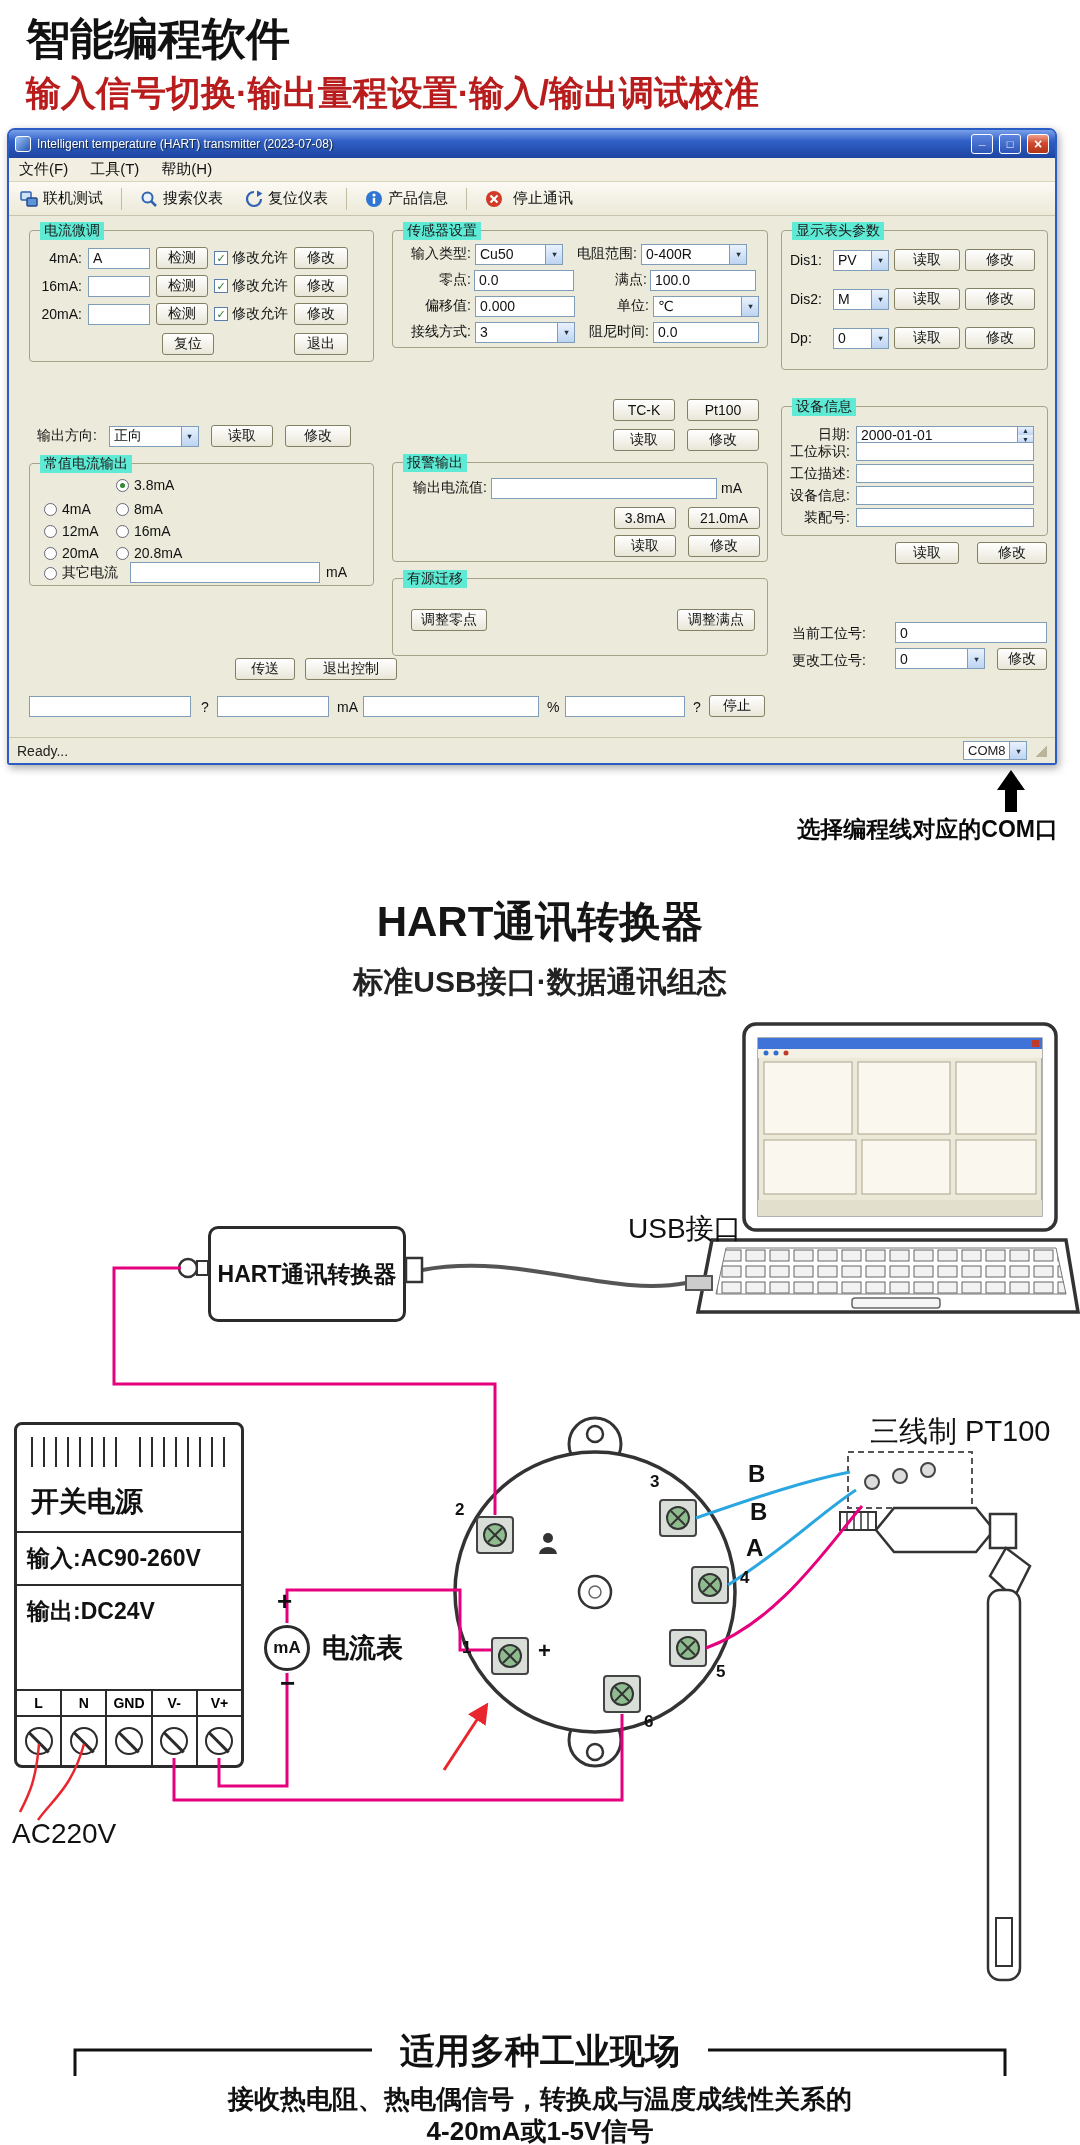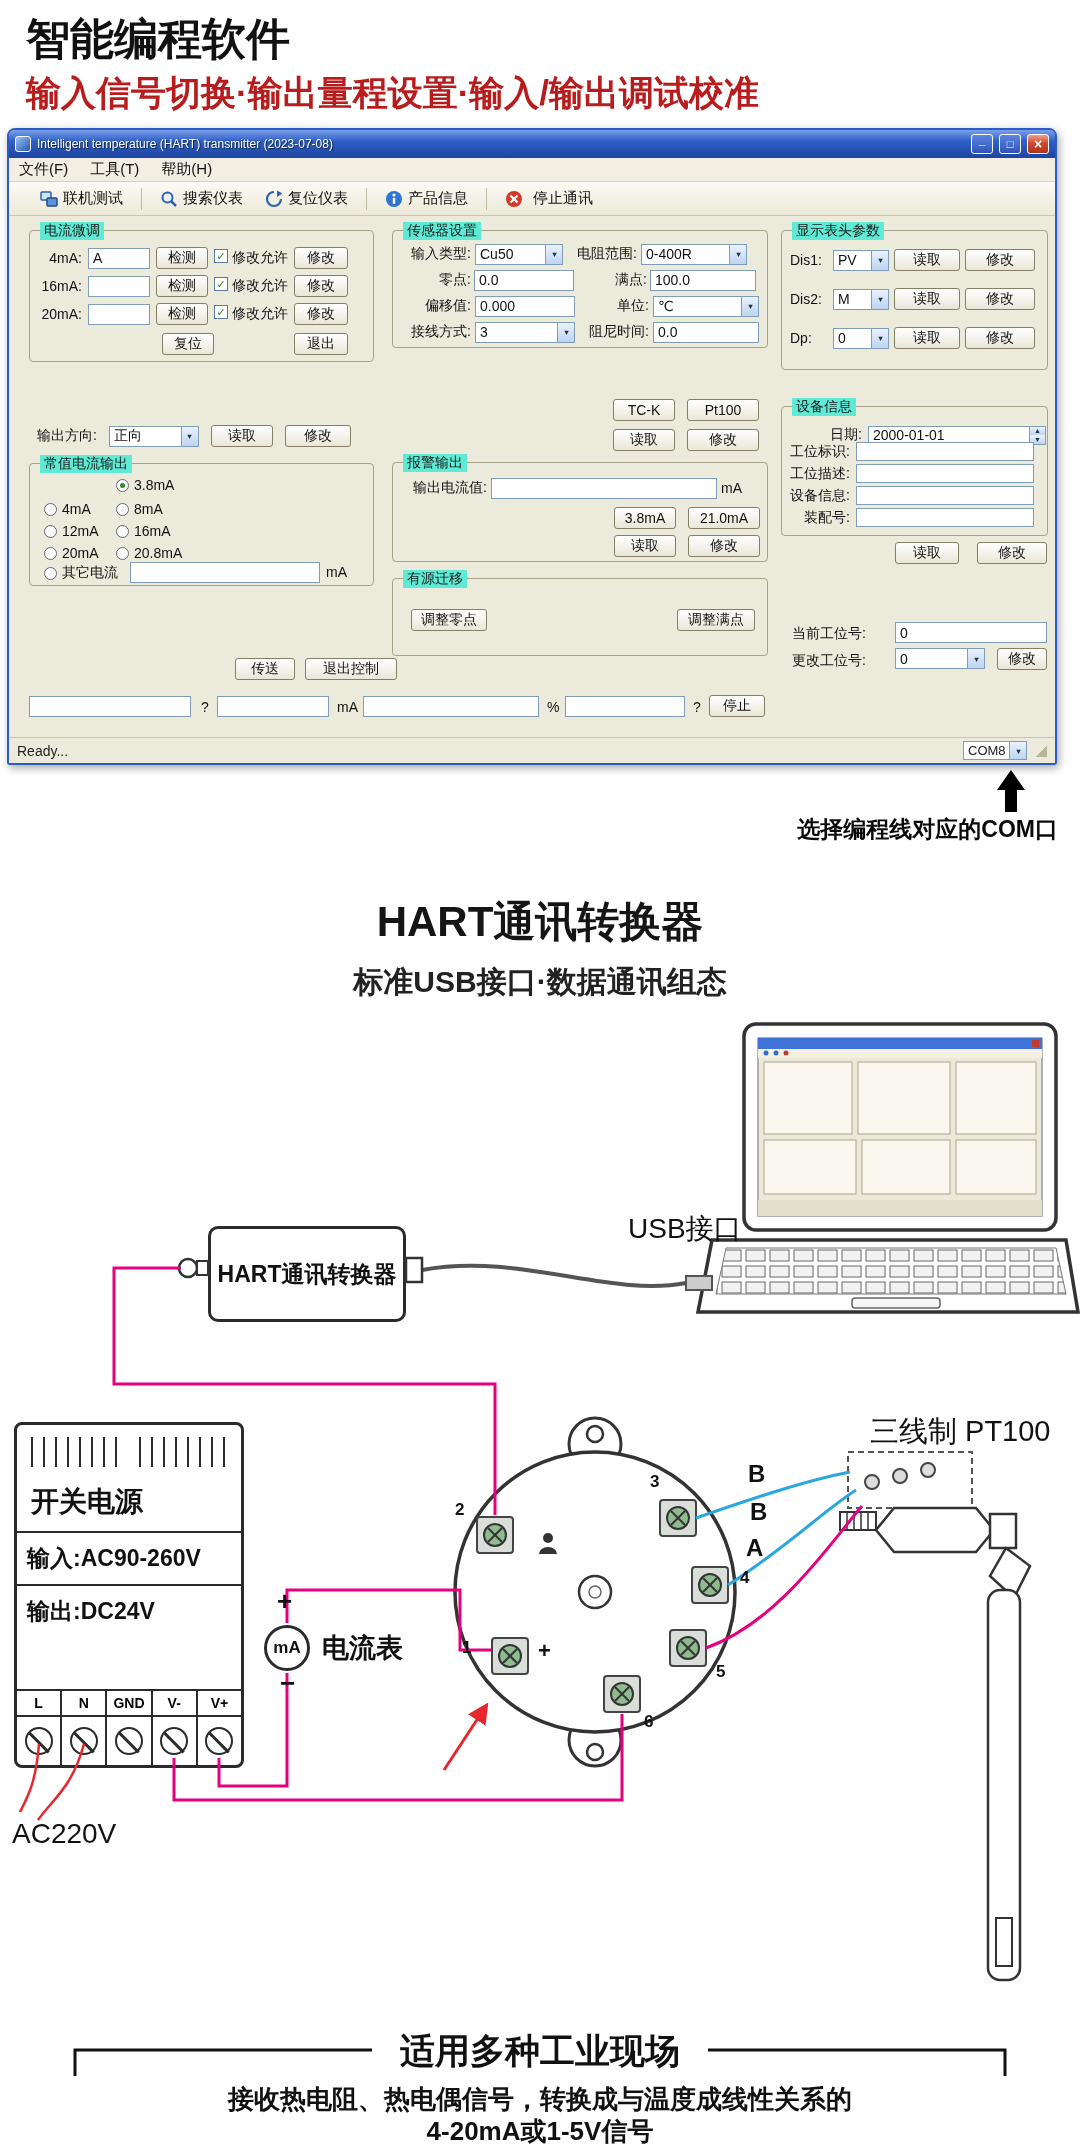--- a/index.html
+++ b/index.html
@@ -17,21 +17,21 @@
 .titlebar{height:28px;background:linear-gradient(180deg,#7aa0ea,#2f5fc6 40%,#1d44a0);display:flex;align-items:center;padding:0 6px;gap:6px;border-radius:5px 5px 0 0}
 .app-ico{width:16px;height:16px;border-radius:3px;background:linear-gradient(135deg,#9cc4f5,#2456b0);border:1px solid #fff;flex:0 0 auto}
 .title-text{color:#fff;font-weight:400;font-size:12px;text-shadow:1px 1px 1px #123;flex:1;white-space:nowrap;overflow:hidden}
 .wbtn{width:22px;height:20px;border:1px solid #fff;border-radius:3px;color:#fff;display:flex;align-items:center;justify-content:center;font-size:12px;font-weight:700;flex:0 0 auto}
 .wbtn.min,.wbtn.max{background:linear-gradient(#5d86e0,#2c55b8)}
 .wbtn.close{background:linear-gradient(#f0a08c,#d04a30 45%,#b03418)}
 .wbtn.min::after{content:"_";margin-top:-8px}
 .wbtn.max::after{content:"□";font-size:11px}
 .wbtn.close::after{content:"×";font-size:14px}
 .menubar{height:24px;background:#f2efe2;border-bottom:1px solid #d8d4bc;display:flex;align-items:center;padding:0 10px;gap:22px;font-size:15px;color:#111}
-.toolbar{height:34px;background:linear-gradient(#fbfaf4,#ece9d8);border-bottom:1px solid #c9c5ac;display:flex;align-items:center;padding:0 24px;gap:8px;font-size:15px;color:#111}
+.toolbar{height:34px;background:linear-gradient(#fbfaf4,#ece9d8);border-bottom:1px solid #c9c5ac;display:flex;align-items:center;padding:0 4px;gap:8px;font-size:15px;color:#111}
 .tbtn{display:flex;align-items:center;gap:5px;padding:3px 7px;border-radius:3px}
 .ticon{width:18px;height:18px;flex:0 0 auto}
 .tsep{width:1px;height:22px;background:#c2bda2;margin:0 3px}
 .client{position:absolute;left:0;top:86px;right:0;bottom:26px;background:#eceadb;font-size:14px;color:#111}
 .statusbar{position:absolute;left:0;bottom:0;width:100%;height:26px;background:#eceadb;border-top:1px solid #c9c5ac;display:flex;align-items:center;padding:0 8px;font-size:14px;color:#222}
 .grip{width:13px;height:13px;margin-left:7px;background:linear-gradient(135deg,transparent 55%,#b9b49a 55%)}
 
 
 .gb{position:absolute;border:1px solid #a6a287;border-radius:4px}
 .gb>.lg{position:absolute;top:-9px;left:10px;background:#5eead4;padding:0 4px;font-size:14px;color:#1a1a1a;white-space:nowrap}
@@ -40,21 +40,21 @@
 .inp{display:inline-flex;align-items:center;background:#fff;border:1px solid #7f9db9;height:21px;padding:0 4px;font-size:14px;overflow:hidden;white-space:nowrap}
 .btn{display:inline-flex;align-items:center;justify-content:center;background:linear-gradient(#ffffff,#e9e6d8);border:1px solid #848066;border-radius:3px;height:22px;font-size:14px;color:#111;white-space:nowrap}
 .combo{display:inline-flex;align-items:stretch;background:#fff;border:1px solid #7f9db9;height:21px;font-size:14px}
 .cval{padding:0 4px;display:flex;align-items:center;flex:1;overflow:hidden;white-space:nowrap}
 .carr{width:17px;background:linear-gradient(#eaf2fd,#bdd4f1);border-left:1px solid #7f9db9;display:flex;align-items:center;justify-content:center;color:#234}
 .carr::after{content:"▼";font-size:9px;transform:scale(.85)}
 .sarr{width:16px;display:flex;flex-direction:column;border-left:1px solid #7f9db9}
 .sarr i{flex:1;display:flex;align-items:center;justify-content:center;background:linear-gradient(#eaf2fd,#bdd4f1);font-style:normal;color:#234}
 .sarr i:first-child::after{content:"▲";font-size:7px}
 .sarr i:last-child::after{content:"▼";font-size:7px}
-.chk{display:inline-flex;align-items:flex-start;gap:4px}
+.chk{display:inline-flex;align-items:center;gap:4px}
 .chk .box{width:14px;height:14px;border:1px solid #5a7ca8;background:#fff;display:flex;align-items:center;justify-content:center;font-size:11px;color:#2a7a2a;font-weight:700;font-style:normal}
 .chk .box::after{content:"✓"}
 .radio{position:absolute;display:flex;align-items:center;gap:5px;font-size:14px;height:18px}
 .radio i{width:13px;height:13px;border:1px solid #667;border-radius:50%;background:#fff;position:relative;flex:0 0 auto}
 .radio.on i::after{content:"";position:absolute;inset:3px;border-radius:50%;background:#2f8a2f}
 
 
 .com-arrow-head{position:absolute;left:997px;top:770px;width:0;height:0;border-left:14px solid transparent;border-right:14px solid transparent;border-bottom:20px solid #000}
 .com-arrow-stem{position:absolute;left:1005px;top:789px;width:12px;height:23px;background:#000}
 .com-note{position:absolute;right:22px;top:814px;font-size:23px;font-weight:700;color:#0a0a0a}
@@ -326,21 +326,21 @@
               <span class="cval">0</span>
               <span class="carr"></span>
             </span>
           <span class="btn" style="width:66px">读取</span>
           <span class="btn" style="width:70px">修改</span>
         </div>
       </div>
 
       <div class="gb" style="left:772px;top:190px;width:267px;height:130px">
         <span class="lg">设备信息</span>
-        <div class="row" style="left:18px;top:13px;height:30px">
+        <div class="row" style="left:6px;top:13px;height:30px">
           <span class="lbl" style="width:62px;text-align:right">日期:</span>
           <span class="combo" style="width:178px;height:19px">
               <span class="cval">2000-01-01</span>
               <span class="sarr">
                 <i></i>
                 <i></i>
               </span>
             </span>
         </div>
         <div class="row" style="left:6px;top:35px;height:19px">

